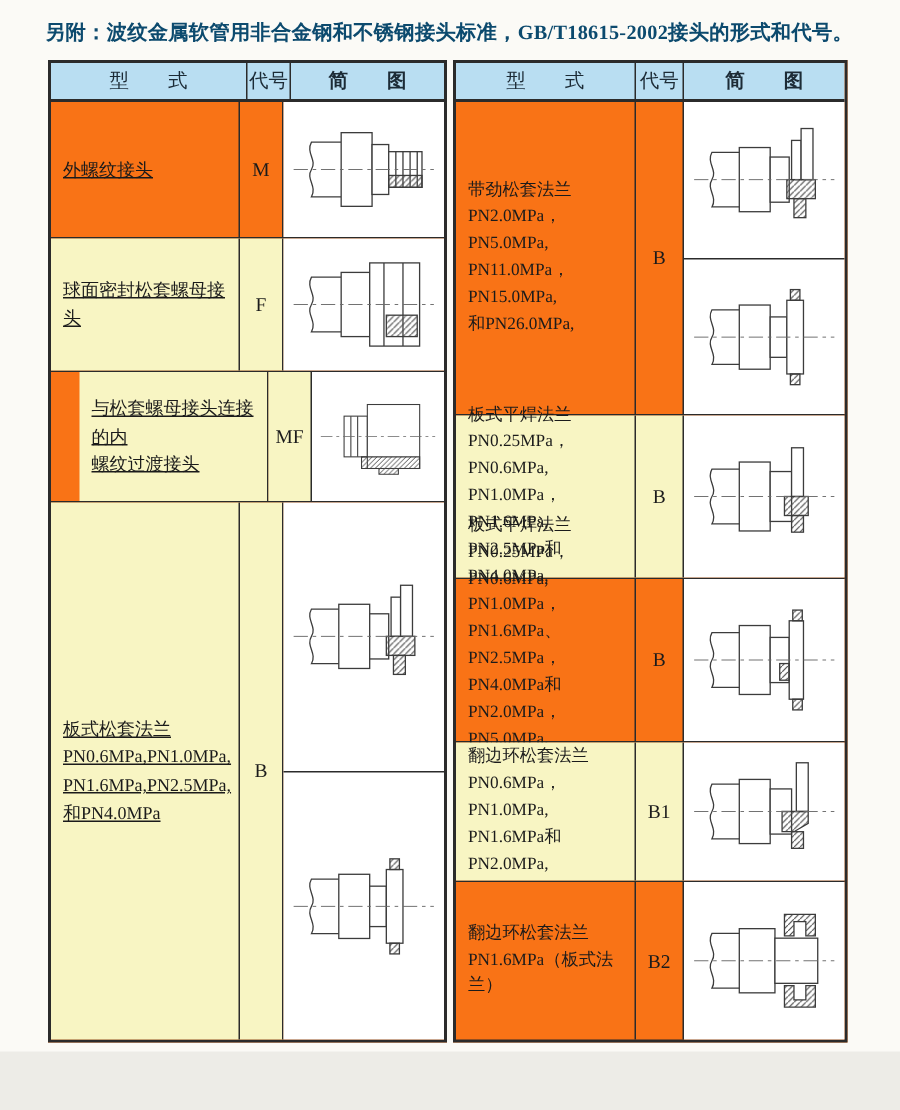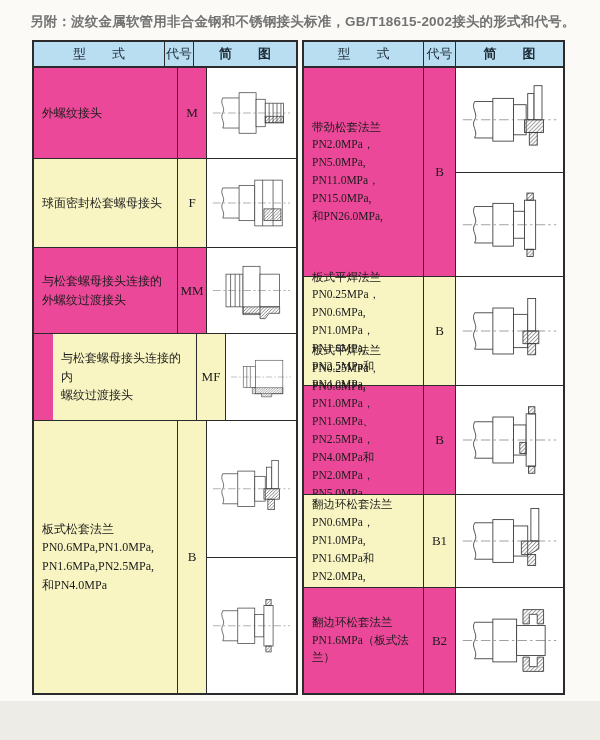--- a/index.html
+++ b/index.html
@@ -4,27 +4,27 @@
 <style>
   * { margin:0; padding:0; box-sizing:border-box; }
   html,body { width:600px; height:740px; }
   body { font-family:"Liberation Sans", sans-serif; background:#fbfaf6; position:relative; overflow:hidden; }
 
   .page { position:absolute; inset:0; }
   .footer-strip { position:absolute; left:0; top:701px; width:600px; height:39px; background:#edece7; }
 
   .doc-title {
     position:absolute; left:30px; top:13px; width:555px;
-    font-family:Liberation Sans, sans-serif;
-    font-size:13.5px; font-weight:bold; color:#737373; letter-spacing:0.2px;
+    font-family:Liberation Serif, serif;
+    font-size:13.5px; font-weight:bold; color:#0c4a6e; letter-spacing:0.2px;
   }
 
   .half {
     position:absolute; top:40px; height:655px;
-    border:2px solid #2b2b2b; background:#ec4899;
+    border:2px solid #2b2b2b; background:#f97316;
     display:flex; flex-direction:column;
   }
   .half.left  { left:32px;  width:266px; }
   .half.right { left:302px; width:263px; }
 
   .hrow { display:flex; height:26px; flex:0 0 26px; background:#b9def2; border-bottom:2px solid #2b2b2b; }
   .hcell {
     display:flex; align-items:center; justify-content:center;
     font-family:"Liberation Serif", serif; font-size:13px; color:#1c2b36;
     border-right:1px solid #2b2b2b;
@@ -42,21 +42,21 @@
   }
   .cell.code {
     display:flex; align-items:center; justify-content:center;
     font-family:"Liberation Serif", serif; font-size:13px; color:#1b1b1b;
   }
   .cell.sketch { border-right:none; background:#ffffff; display:flex; flex-direction:column; }
   .cell.sketch .sub { flex:1 1 0; display:flex; align-items:center; justify-content:center; overflow:hidden; padding:2px; }
   .cell.sketch .sub + .sub { border-top:1px solid #2b2b2b; }
   .cell.sketch svg { width:100%; height:100%; }
 
-  .half.left  .type { width:144px; }
+  .half.left  .type { width:126px;text-decoration:underline; }
   .half.left  .code { width:29px; }
   .half.right .type { width:120px; font-size:11.5px; }
   .half.right .code { width:32px; }
   .cell.sketch { flex:1; }
 
   .hl .type, .hl .code { background:#f8f5c3; }
 </style>
 </head>
 <body>
 
@@ -104,39 +104,20 @@
           <div class="cell code">F</div>
           <div class="cell sketch">
             <div class="sub">
               <svg viewBox="0 0 130 90" preserveAspectRatio="xMidYMid meet">
                 <path d="M46 22 H21 C16 31 26 37 21 45 C16 53 26 59 21 68 H46" fill="none" stroke="#3c3c3c" stroke-width="1.1"></path>
                 <rect x="46" y="18" width="24" height="54" fill="#ffffff" stroke="#3c3c3c" stroke-width="1.1"></rect>
                 <rect x="70" y="10" width="42" height="70" fill="#ffffff" stroke="#3c3c3c" stroke-width="1.1"></rect>
                 <line x1="82" y1="10" x2="82" y2="80" stroke="#3c3c3c" stroke-width="1.1"></line>
                 <line x1="98" y1="10" x2="98" y2="80" stroke="#3c3c3c" stroke-width="1.1"></line>
                 <rect x="84" y="54" width="26" height="18" fill="url(#hx)" stroke="#3c3c3c" stroke-width="1.1"></rect>
-                <line x1="6" y1="45" x2="124" y2="45" stroke-dasharray="12 4 3 4" stroke="#6a6a6a" stroke-width="0.8"></line>
-              </svg>
-            </div>
-          </div>
-        </div>
-        <div class="row" style="height: 86px;">
-          <div class="cell type">与松套螺母接头连接的
-外螺纹过渡接头</div>
-          <div class="cell code">MM</div>
-          <div class="cell sketch">
-            <div class="sub">
-              <svg viewBox="0 0 130 90" preserveAspectRatio="xMidYMid meet">
-                <rect x="26" y="20" width="26" height="50" fill="#ffffff" stroke="#3c3c3c" stroke-width="1.1"></rect>
-                <line x1="33" y1="20" x2="33" y2="70" stroke="#3c3c3c" stroke-width="1.1"></line>
-                <line x1="40" y1="20" x2="40" y2="70" stroke="#3c3c3c" stroke-width="1.1"></line>
-                <line x1="47" y1="20" x2="47" y2="70" stroke="#3c3c3c" stroke-width="1.1"></line>
-                <rect x="52" y="8" width="26" height="74" fill="#ffffff" stroke="#3c3c3c" stroke-width="1.1"></rect>
-                <rect x="78" y="20" width="30" height="50" fill="#ffffff" stroke="#3c3c3c" stroke-width="1.1"></rect>
-                <path d="M52 70 H108 V80 H92 L86 88 H78 V80 H52 Z" fill="url(#hx)" stroke="#3c3c3c" stroke-width="1.1"></path>
                 <line x1="6" y1="45" x2="124" y2="45" stroke-dasharray="12 4 3 4" stroke="#6a6a6a" stroke-width="0.8"></line>
               </svg>
             </div>
           </div>
         </div>
         <div class="row hl" style="height: 87px; padding-left: 19px;">
           <div class="cell type">与松套螺母接头连接的内
 螺纹过渡接头</div>
           <div class="cell code">MF</div>
           <div class="cell sketch">

